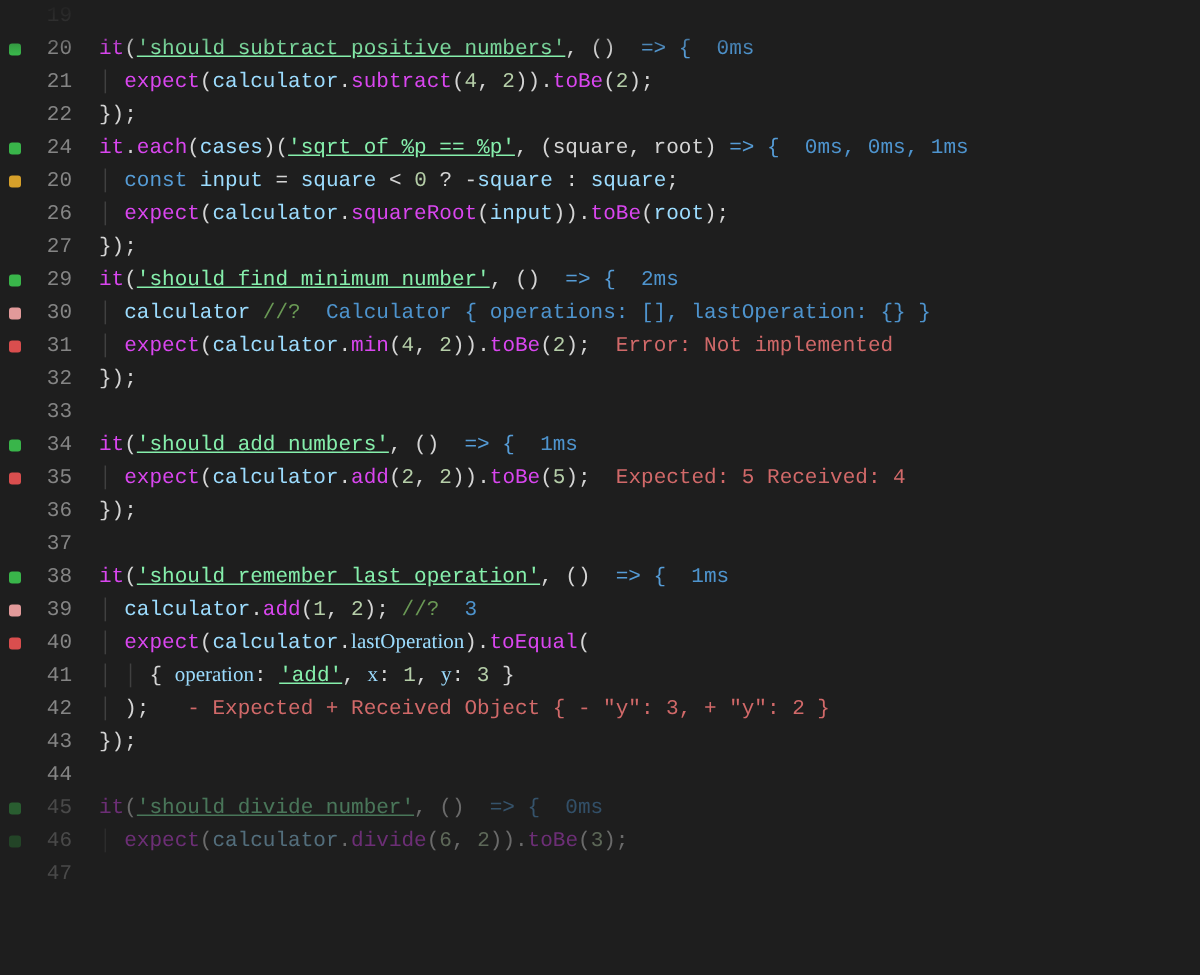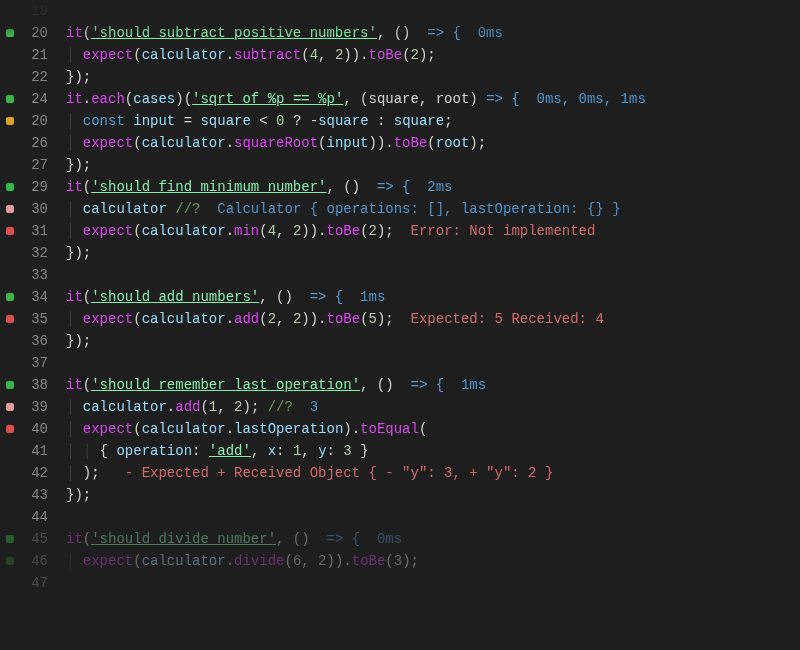--- a/index.html
+++ b/index.html
@@ -66,21 +66,21 @@
   .code {
     flex: 1 1 auto;
   }
   
   .tok-default { color: #d4d4d4; }
   .tok-fn { color: #d946ef; }
   .tok-str { color: #86efac; text-decoration: underline; }
   .tok-num { color: #b5cea8; }
   .tok-kw { color: #569cd6; }
   .tok-var { color: #9cdcfe; font-family: Liberation Mono, monospace; }
-  .tok-prop { color: #9cdcfe; }
+  .tok-prop { color: #9cdcfe; font-family: Liberation Serif, serif; }
   .tok-comment { color: #6a9955; }
   .tok-annot { color: #6d8086; } 
   .tok-annot-bright { color: #4e94ce; }
   .tok-err { color: #d16969; }
   .indent-guide { color: #404040; }
   .dim { opacity: 0.42; }
 </style>
 </head>
 <body>
 

